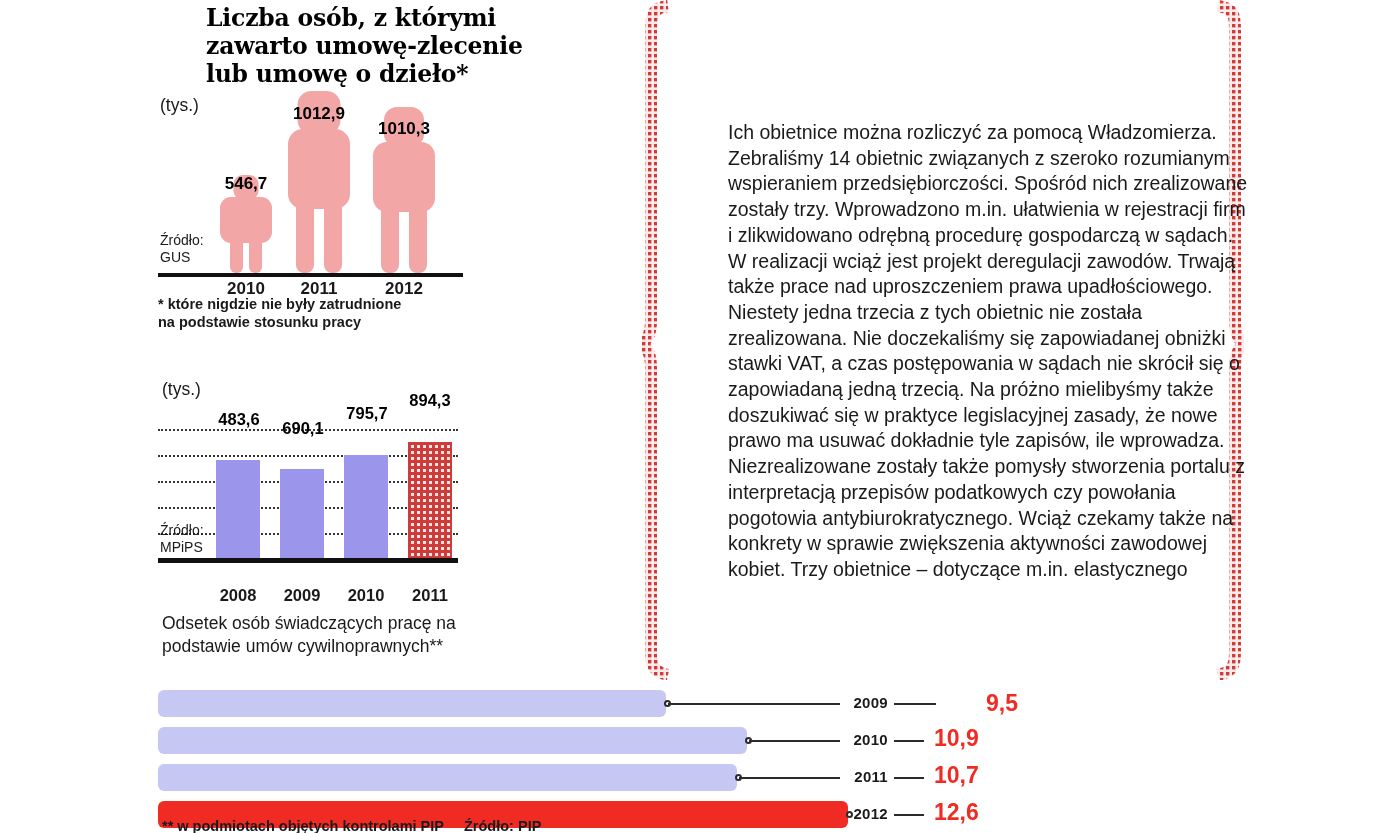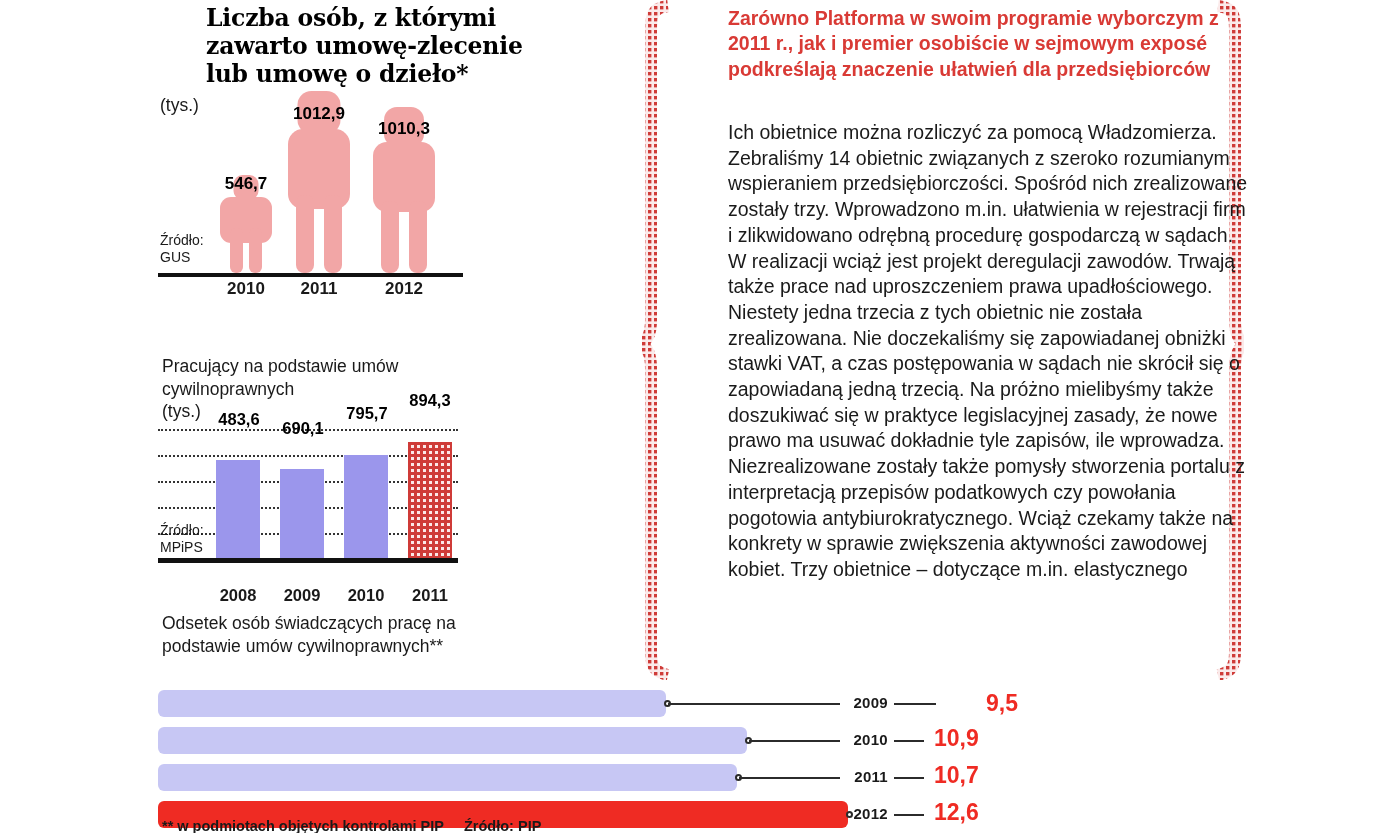--- a/index.html
+++ b/index.html
@@ -167,25 +167,27 @@
       <div class="legL" style="left:8px; width:18px; height:72px; border-radius:8px;"></div>
       <div class="legR" style="left:36px; width:18px; height:72px; border-radius:8px;"></div>
     </div>
     <div class="c1-val" style="left:198px; top:115px; width:96px;">1010,3</div>
 
     <div id="c1-axis"></div>
     <div class="c1-year" style="left:43px; top:275px;">2010</div>
     <div class="c1-year" style="left:116px; top:275px;">2011</div>
     <div class="c1-year" style="left:201px; top:275px;">2012</div>
 
+    <div id="c1-foot" style="white-space:pre-line">* które nigdzie nie były zatrudnione
+  na podstawie stosunku pracy</div>
   </div>
 
   <div class="abs" id="chart2">
     <div id="c2-title">
-      <span>Pracujący na podstawie umów cywilnoprawnych</span><br>
+      <br>
       <span>(tys.)</span>
     </div>
 
     <div id="c2-plot">
       <div class="gridline" style="top:0px;"></div>
       <div class="gridline" style="top:26px;"></div>
       <div class="gridline" style="top:52px;"></div>
       <div class="gridline" style="top:78px;"></div>
       <div class="gridline" style="top:104px;"></div>
 
@@ -257,18 +259,17 @@
       </defs>
       <path d="M26 6 C10 8 9 16 9 30 L9 320 C9 336 4 340 1 344 C4 348 9 352 9 368
                L9 652 C9 666 12 672 26 675" fill="none" stroke="url(#chk)" stroke-width="12" stroke-linecap="butt"></path>
     </svg>
 
     <svg class="brace" style="left:578px;" viewBox="0 0 30 680" preserveAspectRatio="none">
       <path d="M4 6 C20 8 21 16 21 30 L21 320 C21 336 26 340 29 344 C26 348 21 352 21 368
                L21 652 C21 666 18 672 4 675" fill="none" stroke="url(#chk)" stroke-width="12" stroke-linecap="butt"></path>
     </svg>
 
-    <div id="panel-head">Zarówno Platforma w swoim programie wyborczym z 2011 r., jak i premier osobiście w sejmowym exposé podkreślają znaczenie ułatwień dla przedsiębiorców</div>
     <div id="panel-body">Ich obietnice można rozliczyć za pomocą Władzomierza. Zebraliśmy 14 obietnic związanych z szeroko rozumianym wspieraniem przedsiębiorczości. Spośród nich zrealizowane zostały trzy. Wprowadzono m.in. ułatwienia w rejestracji firm i zlikwidowano odrębną procedurę gospodarczą w sądach. W realizacji wciąż jest projekt deregulacji zawodów. Trwają także prace nad uproszczeniem prawa upadłościowego. Niestety jedna trzecia z tych obietnic nie została zrealizowana. Nie doczekaliśmy się zapowiadanej obniżki stawki VAT, a czas postępowania w sądach nie skrócił się o zapowiadaną jedną trzecią. Na próżno mielibyśmy także doszukiwać się w praktyce legislacyjnej zasady, że nowe prawo ma usuwać dokładnie tyle zapisów, ile wprowadza. Niezrealizowane zostały także pomysły stworzenia portalu z interpretacją przepisów podatkowych czy powołania pogotowia antybiurokratycznego. Wciąż czekamy także na konkrety w sprawie zwiększenia aktywności zawodowej kobiet. Trzy obietnice – dotyczące m.in. elastycznego</div>
   </div>
 
 
 </div>
 
 </body></html>

